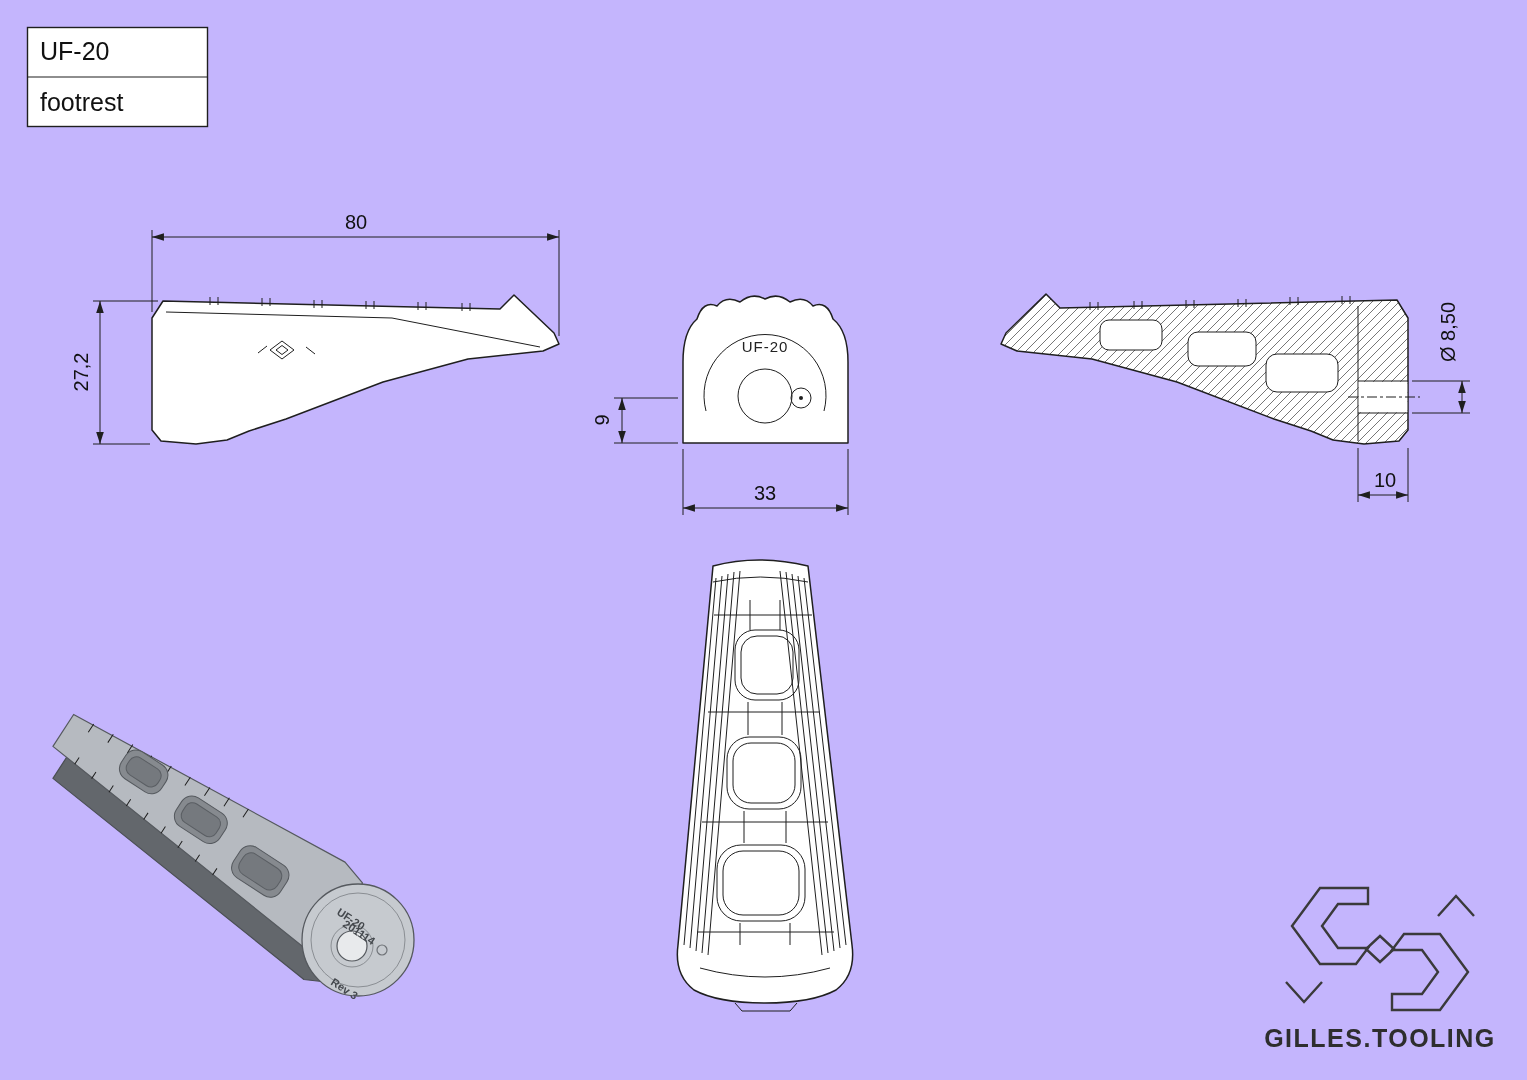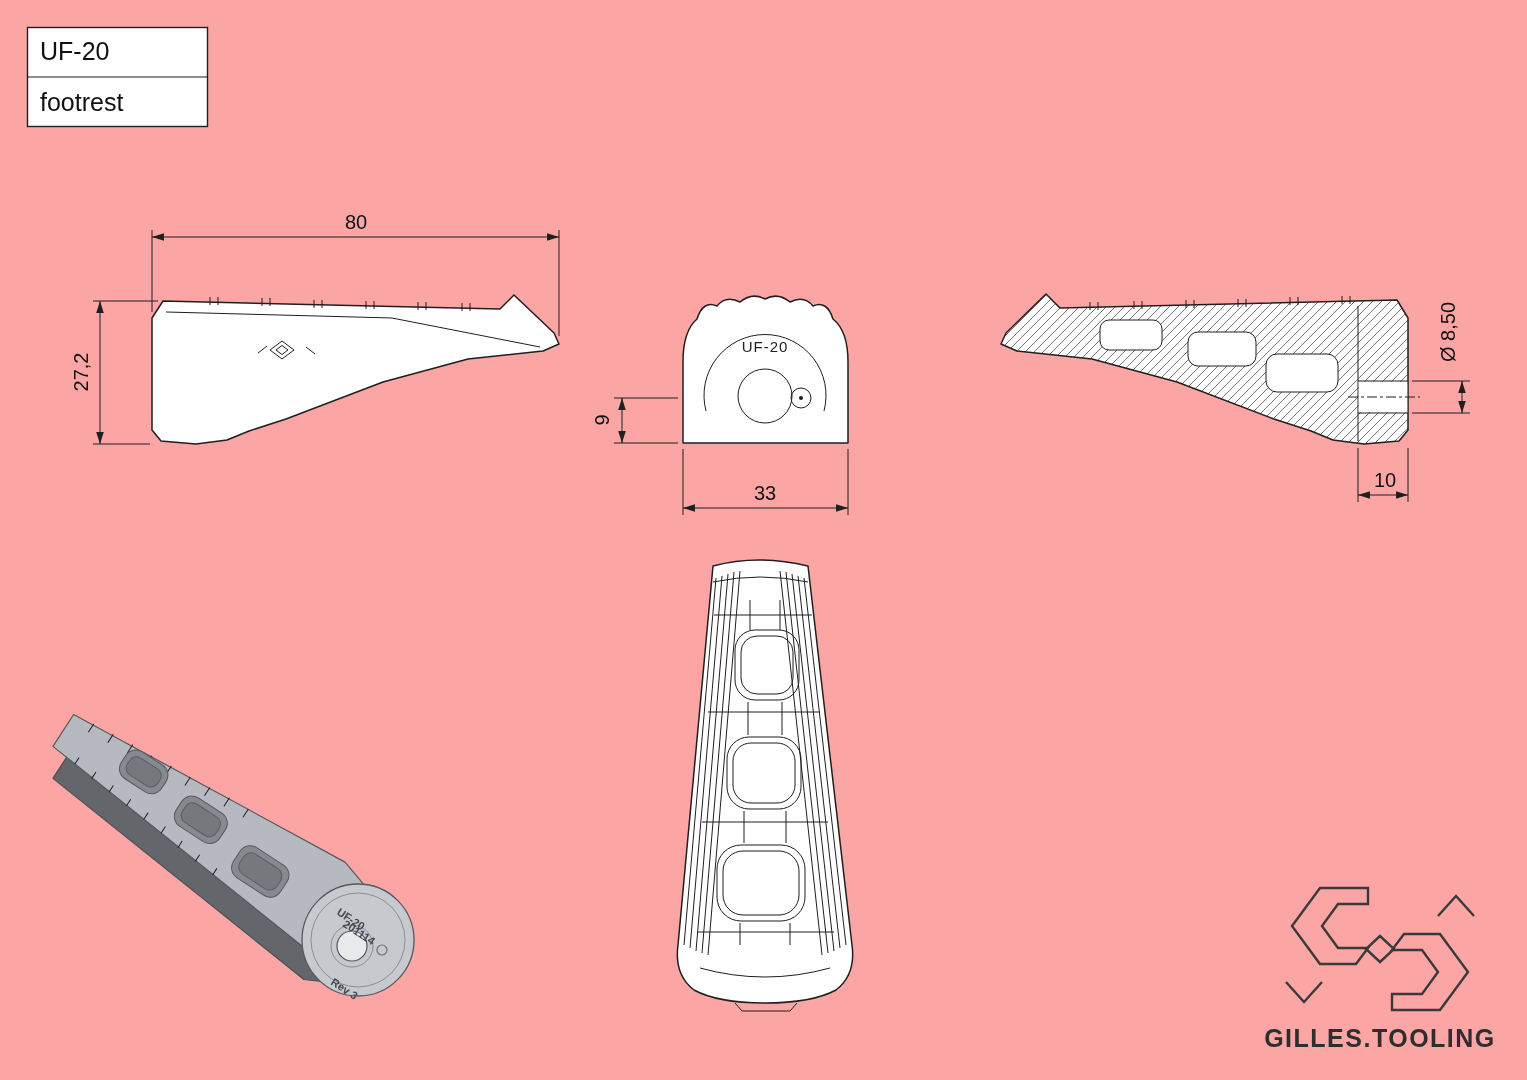--- a/index.html
+++ b/index.html
@@ -1,16 +1,16 @@
 <!DOCTYPE html>
 <html><head>
 <meta charset="utf-8">
 <style>
   html,body{margin:0;padding:0;background:#ffffff;}
-  .page{position:relative;width:1527px;height:1080px;background:#fca5a5;overflow:hidden;
+  .page{position:relative;width:1527px;height:1080px;background:#c4b5fd;overflow:hidden;
         font-family:"Liberation Sans",sans-serif;}
   svg{position:absolute;left:0;top:0;}
   .outline{fill:#ffffff;stroke:#1f1f1f;stroke-width:1.5;stroke-linejoin:round;}
   .hatched{fill:url(#hatch);stroke:#1f1f1f;stroke-width:1.5;stroke-linejoin:round;}
   .thin{fill:none;stroke:#1f1f1f;stroke-width:1;}
   .dim{fill:none;stroke:#1f1f1f;stroke-width:1;}
   .pocket{fill:#ffffff;stroke:#1f1f1f;stroke-width:1;}
   .dimtext{font-family:"Liberation Sans",sans-serif;font-size:20px;fill:#111;}
   .parttext{font-family:"Liberation Sans",sans-serif;font-size:15px;fill:#222;letter-spacing:1px;}
   .titletext{font-family:"Liberation Sans",sans-serif;font-size:25px;fill:#111;}

